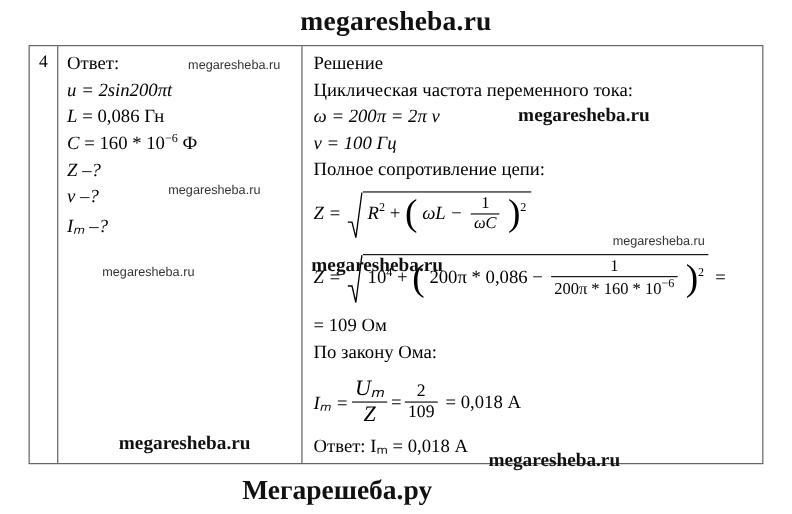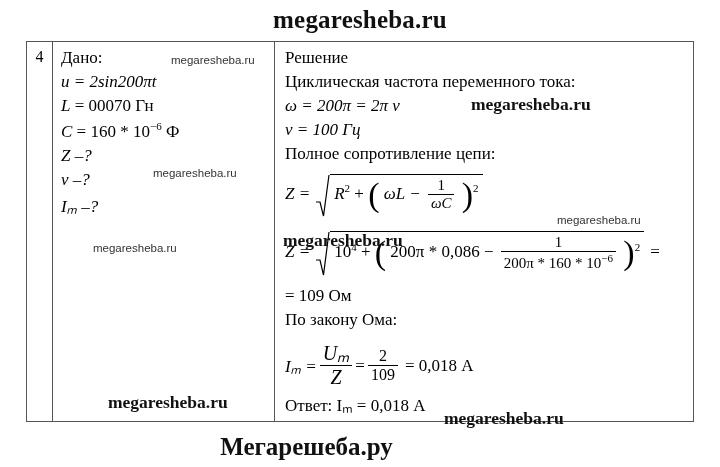--- a/index.html
+++ b/index.html
@@ -138,30 +138,30 @@
 
 <div class="top-watermark">megaresheba.ru</div>
 
 <div class="solution-box">
 
   <div class="num-col">
     <span>4</span>
   </div>
 
   <div class="given-col">
-    <div class="hdr">Дано:</div>
+    <div class="hdr">Ответ:</div>
 
     <div class="line">
       <span class="it">u</span>
       <span class="it">= 2sin200πt</span>
     </div>
 
     <div class="line">
       <span class="it">L</span>
-      <span>= 00070 Гн</span>
+      <span>= 0,086 Гн</span>
     </div>
 
     <div class="line">
       <span class="it">C</span>
       <span>= 160 * 10</span><span class="sup">−6</span><span> Ф</span>
     </div>
 
 
     <div class="line it">Z –?</div>
     <div class="line it">ν –?</div>

